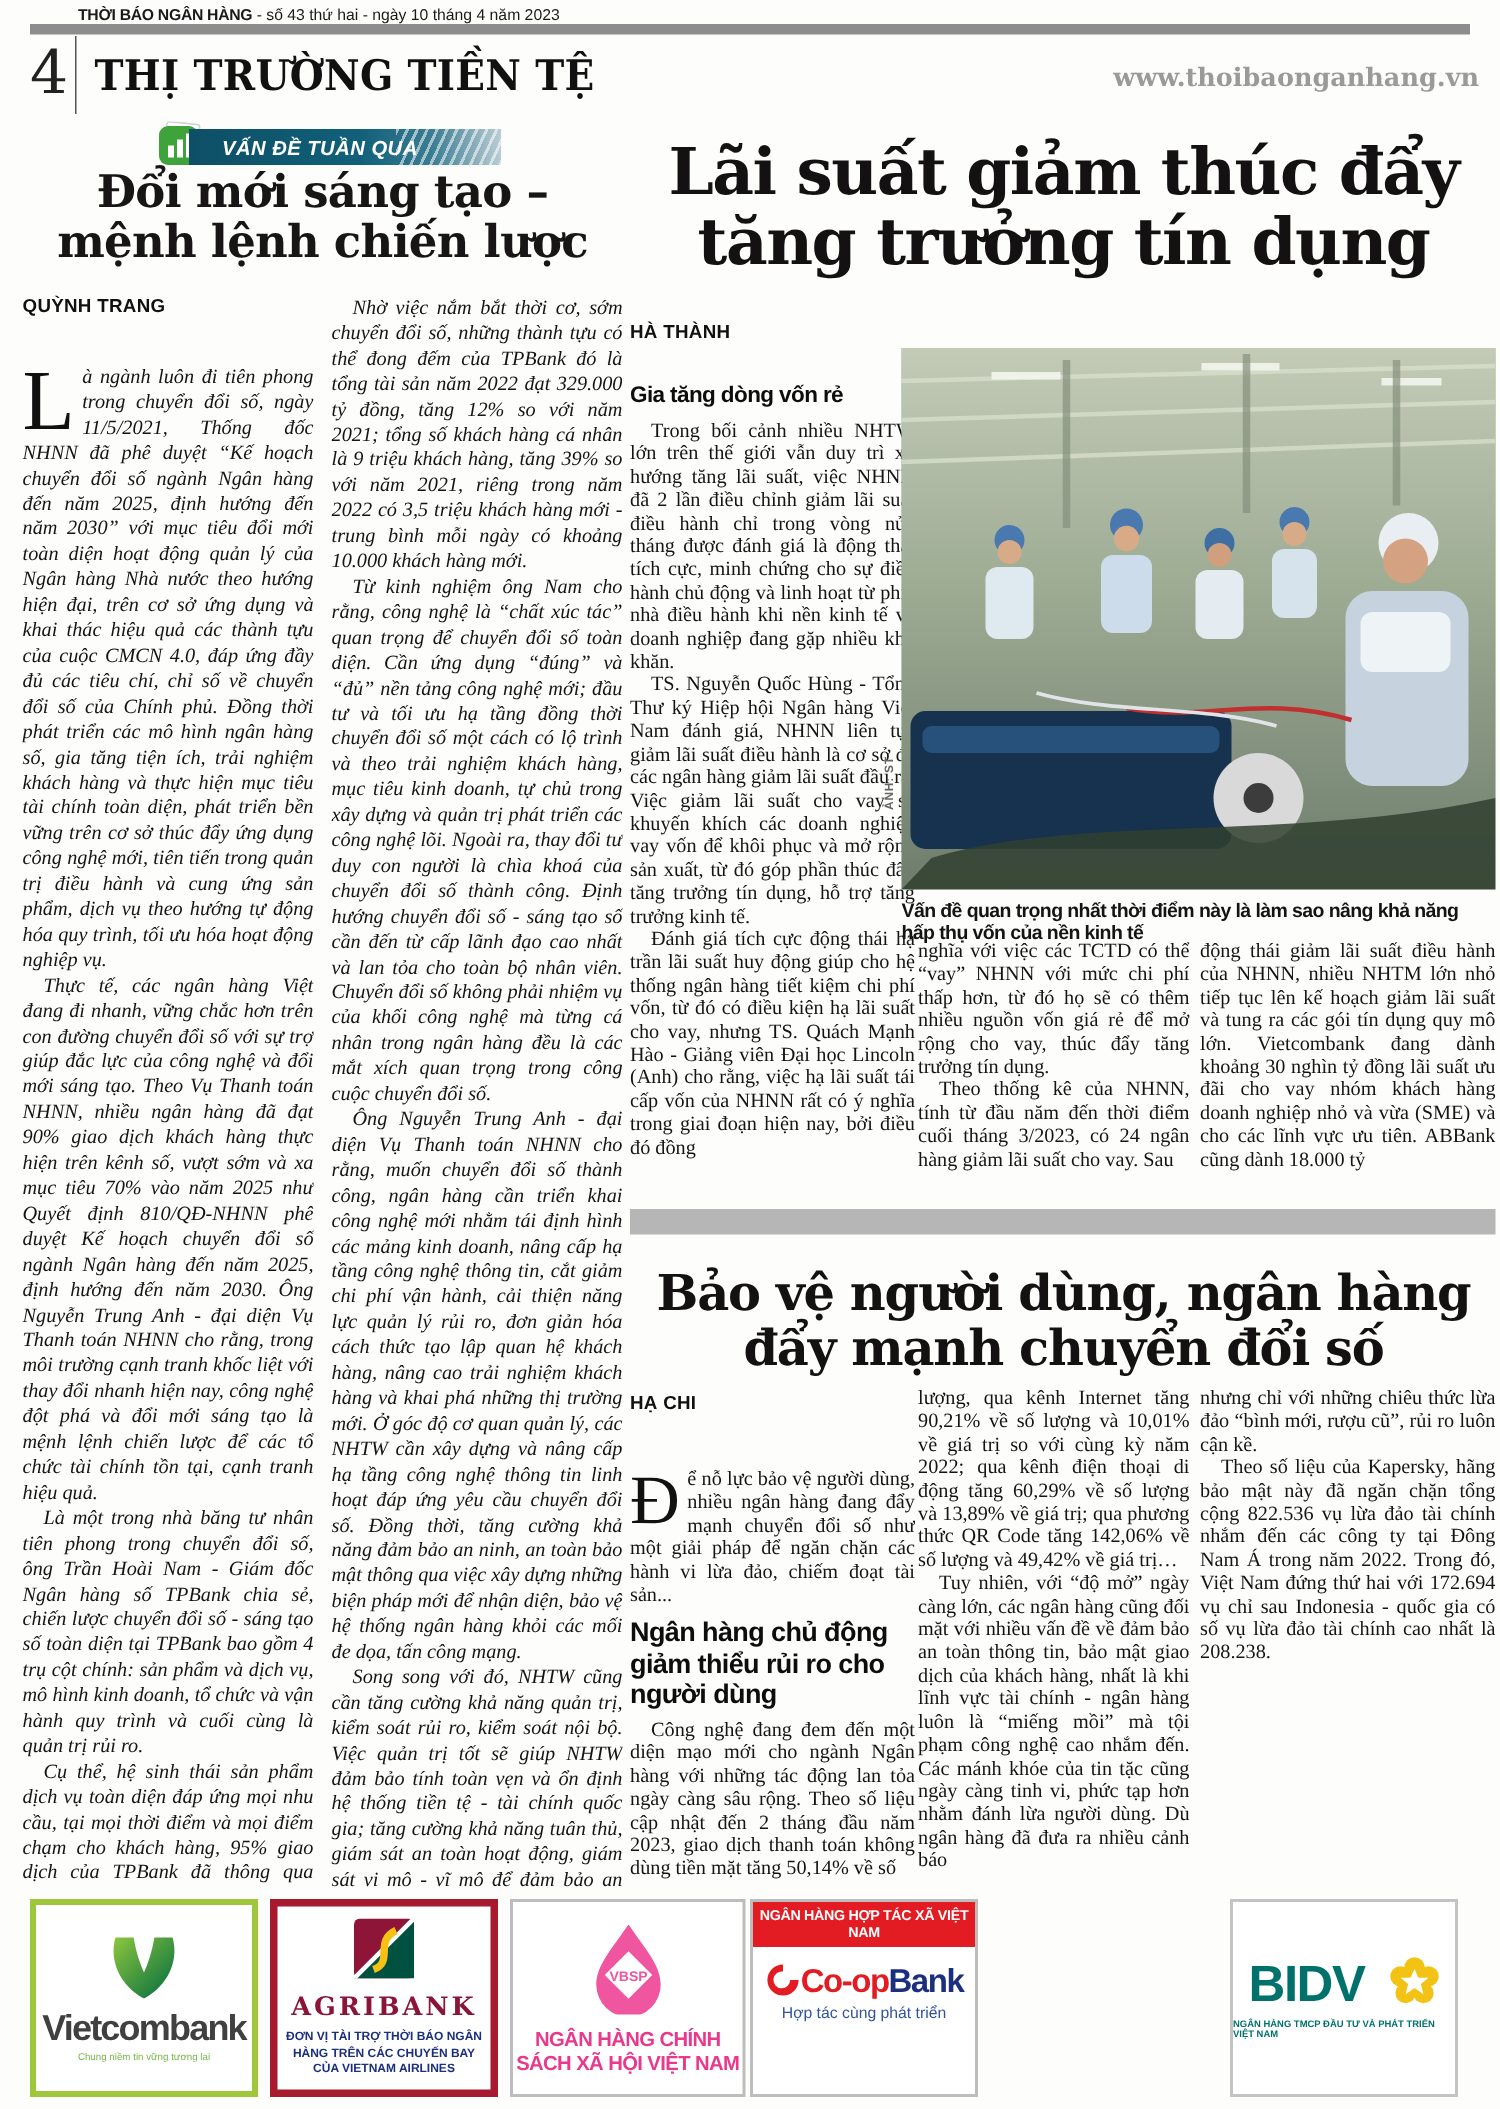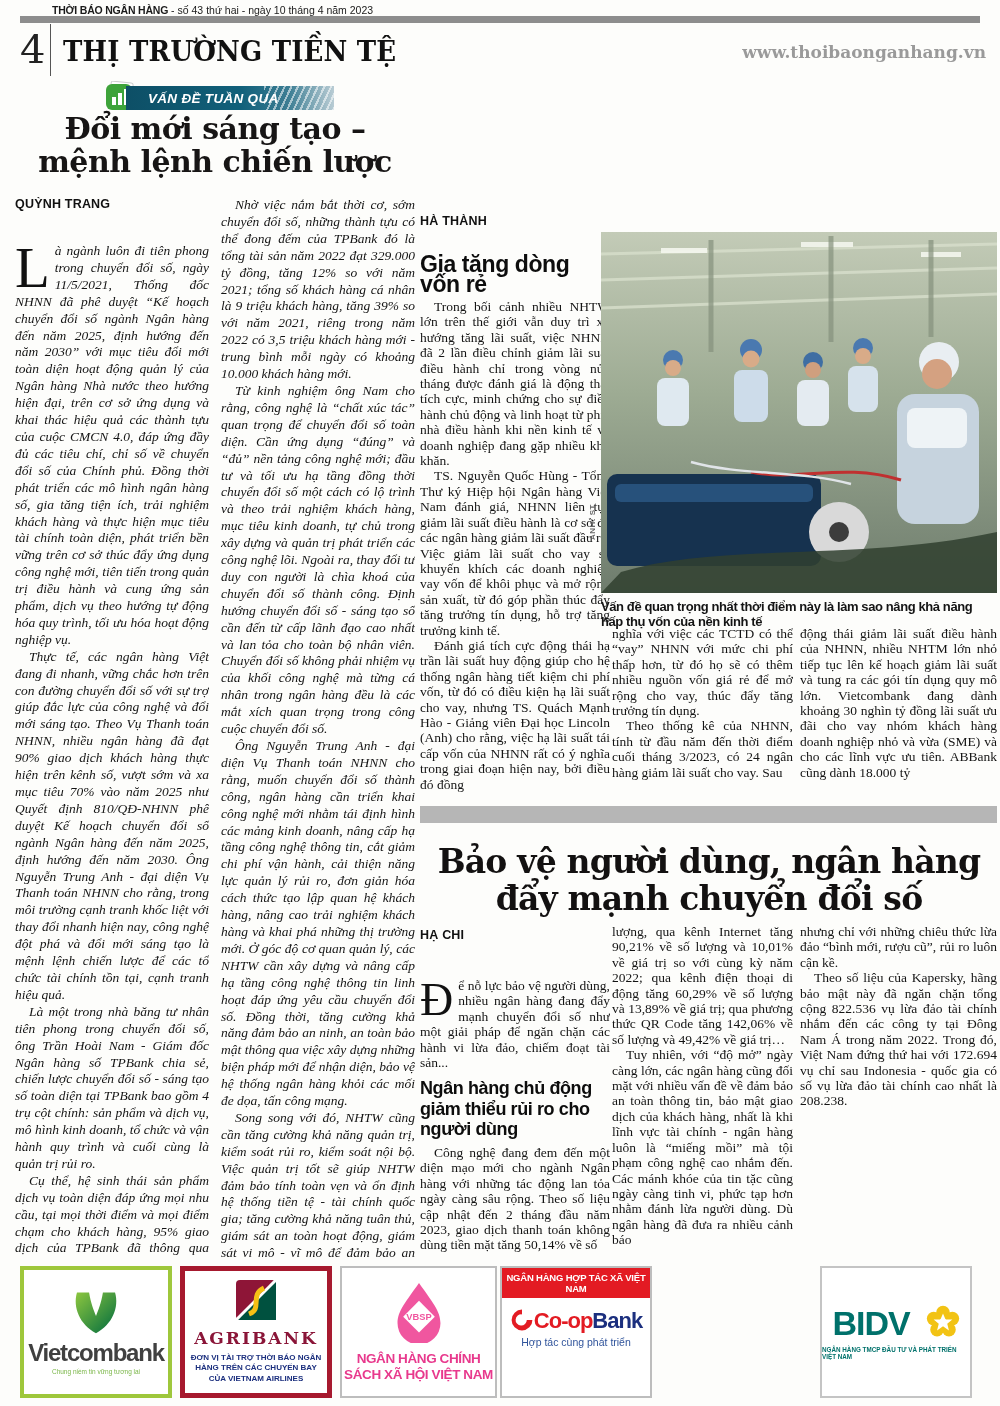--- a/index.html
+++ b/index.html
@@ -39,21 +39,21 @@
   .col p.ind { text-indent:14px; }
   .left-col1 .byline { margin-bottom:32px; }
   .dropcap { float:left; font-style:normal; font-size:57px; line-height:44px; padding:3px 5px 0 0; color:#111; }
   .dropcap2 { float:left; font-style:normal; font-size:46px; line-height:38px; padding:3px 5px 0 0; color:#111; font-weight:500; }
 
   
   .main-headline { position:absolute; left:420px; top:92px; width:578px; text-align:center;
     font-family:"DejaVu Serif",serif; font-weight:bold; font-size:43px; line-height:47px; letter-spacing:-1px; color:#131111; }
   .main-col1 { left:420px; top:214px; width:190px; height:592px; }
   .main-col1 .byline { margin-bottom:26px; }
-  .subhead { font-family:"Liberation Sans",sans-serif; font-weight:bold; font-size:23px; line-height:20px; letter-spacing:-0.4px; color:#0d0d0d; margin-bottom:5px; }
+  .subhead { font-family:"Liberation Sans",sans-serif; font-weight:bold; font-size:15px; line-height:20px; letter-spacing:-0.4px; color:#0d0d0d; margin-bottom:5px; }
   .photo { position:absolute; left:601px; top:232px; width:396px; height:361px; background:#9aa795; }
   .photo svg { display:block; width:100%; height:100%; }
   .photo-credit { position:absolute; left:588px; top:540px; font-family:"Liberation Sans",sans-serif; font-size:8px; font-weight:bold; color:#666; transform:rotate(-90deg); transform-origin:left top; letter-spacing:0.5px; }
   .caption { position:absolute; left:601px; top:599px; width:396px;
     font-family:"Liberation Sans",sans-serif; font-weight:bold; font-size:13px; letter-spacing:-0.4px; color:#141414; }
   .main-col2 { left:612px; top:626px; width:181px; height:178px; }
   .main-col3 { left:800px; top:626px; width:197px; height:178px; }
   .sep-bar { position:absolute; left:420px; top:806px; width:577px; height:17px; background:#b6b6b6; }
 
   
@@ -134,20 +134,24 @@
     <p class="ind">Cụ thể, hệ sinh thái sản phẩm dịch vụ toàn diện đáp ứng mọi nhu cầu, tại mọi thời điểm và mọi điểm chạm cho khách hàng, 95% giao dịch của TPBank đã thông qua kênh số. Mô hình kinh doanh được số hoá, liên kết và bổ trợ chặt chẽ giữa kênh trực tiếp, online, đồng thời khuyến khích các mô hình kinh</p>
   </div>
 
   <div class="col it left-col2">
     <p class="ind">Nhờ việc nắm bắt thời cơ, sớm chuyển đổi số, những thành tựu có thể đong đếm của TPBank đó là tổng tài sản năm 2022 đạt 329.000 tỷ đồng, tăng 12% so với năm 2021; tổng số khách hàng cá nhân là 9 triệu khách hàng, tăng 39% so với năm 2021, riêng trong năm 2022 có 3,5 triệu khách hàng mới - trung bình mỗi ngày có khoảng 10.000 khách hàng mới.</p>
     <p class="ind">Từ kinh nghiệm ông Nam cho rằng, công nghệ là “chất xúc tác” quan trọng để chuyển đổi số toàn diện. Cần ứng dụng “đúng” và “đủ” nền tảng công nghệ mới; đầu tư và tối ưu hạ tầng đồng thời chuyển đổi số một cách có lộ trình và theo trải nghiệm khách hàng, mục tiêu kinh doanh, tự chủ trong xây dựng và quản trị phát triển các công nghệ lõi. Ngoài ra, thay đổi tư duy con người là chìa khoá của chuyển đổi số thành công. Định hướng chuyển đổi số - sáng tạo số cần đến từ cấp lãnh đạo cao nhất và lan tỏa cho toàn bộ nhân viên. Chuyển đổi số không phải nhiệm vụ của khối công nghệ mà từng cá nhân trong ngân hàng đều là các mắt xích quan trọng trong công cuộc chuyển đổi số.</p>
     <p class="ind">Ông Nguyễn Trung Anh - đại diện Vụ Thanh toán NHNN cho rằng, muốn chuyển đổi số thành công, ngân hàng cần triển khai công nghệ mới nhằm tái định hình các mảng kinh doanh, nâng cấp hạ tầng công nghệ thông tin, cắt giảm chi phí vận hành, cải thiện năng lực quản lý rủi ro, đơn giản hóa cách thức tạo lập quan hệ khách hàng, nâng cao trải nghiệm khách hàng và khai phá những thị trường mới. Ở góc độ cơ quan quản lý, các NHTW cần xây dựng và nâng cấp hạ tầng công nghệ thông tin linh hoạt đáp ứng yêu cầu chuyển đổi số. Đồng thời, tăng cường khả năng đảm bảo an ninh, an toàn bảo mật thông qua việc xây dựng những biện pháp mới để nhận diện, bảo vệ hệ thống ngân hàng khỏi các mối đe dọa, tấn công mạng.</p>
     <p class="ind">Song song với đó, NHTW cũng cần tăng cường khả năng quản trị, kiểm soát rủi ro, kiểm soát nội bộ. Việc quản trị tốt sẽ giúp NHTW đảm bảo tính toàn vẹn và ổn định hệ thống tiền tệ - tài chính quốc gia; tăng cường khả năng tuân thủ, giám sát an toàn hoạt động, giám sát vi mô - vĩ mô để đảm bảo an toàn, ổn định hệ thống tài chính - ngân hàng.▲</p>
   </div>
 
+  <div class="main-headline">
+    <div>Lãi suất giảm thúc đẩy</div>
+    <div>tăng trưởng tín dụng</div>
+  </div>
 
   <div class="col rm main-col1">
     <div class="byline">HÀ THÀNH</div>
     <div class="subhead">Gia tăng dòng vốn rẻ</div>
     <p class="ind">Trong bối cảnh nhiều NHTW lớn trên thế giới vẫn duy trì xu hướng tăng lãi suất, việc NHNN đã 2 lần điều chỉnh giảm lãi suất điều hành chỉ trong vòng nửa tháng được đánh giá là động thái tích cực, minh chứng cho sự điều hành chủ động và linh hoạt từ phía nhà điều hành khi nền kinh tế và doanh nghiệp đang gặp nhiều khó khăn.</p>
     <p class="ind">TS. Nguyễn Quốc Hùng - Tổng Thư ký Hiệp hội Ngân hàng Việt Nam đánh giá, NHNN liên tục giảm lãi suất điều hành là cơ sở để các ngân hàng giảm lãi suất đầu ra. Việc giảm lãi suất cho vay sẽ khuyến khích các doanh nghiệp vay vốn để khôi phục và mở rộng sản xuất, từ đó góp phần thúc đẩy tăng trưởng tín dụng, hỗ trợ tăng trưởng kinh tế.</p>
     <p class="ind">Đánh giá tích cực động thái hạ trần lãi suất huy động giúp cho hệ thống ngân hàng tiết kiệm chi phí vốn, từ đó có điều kiện hạ lãi suất cho vay, nhưng TS. Quách Mạnh Hào - Giảng viên Đại học Lincoln (Anh) cho rằng, việc hạ lãi suất tái cấp vốn của NHNN rất có ý nghĩa trong giai đoạn hiện nay, bởi điều đó đồng</p>
   </div>
 
   <div class="photo">

